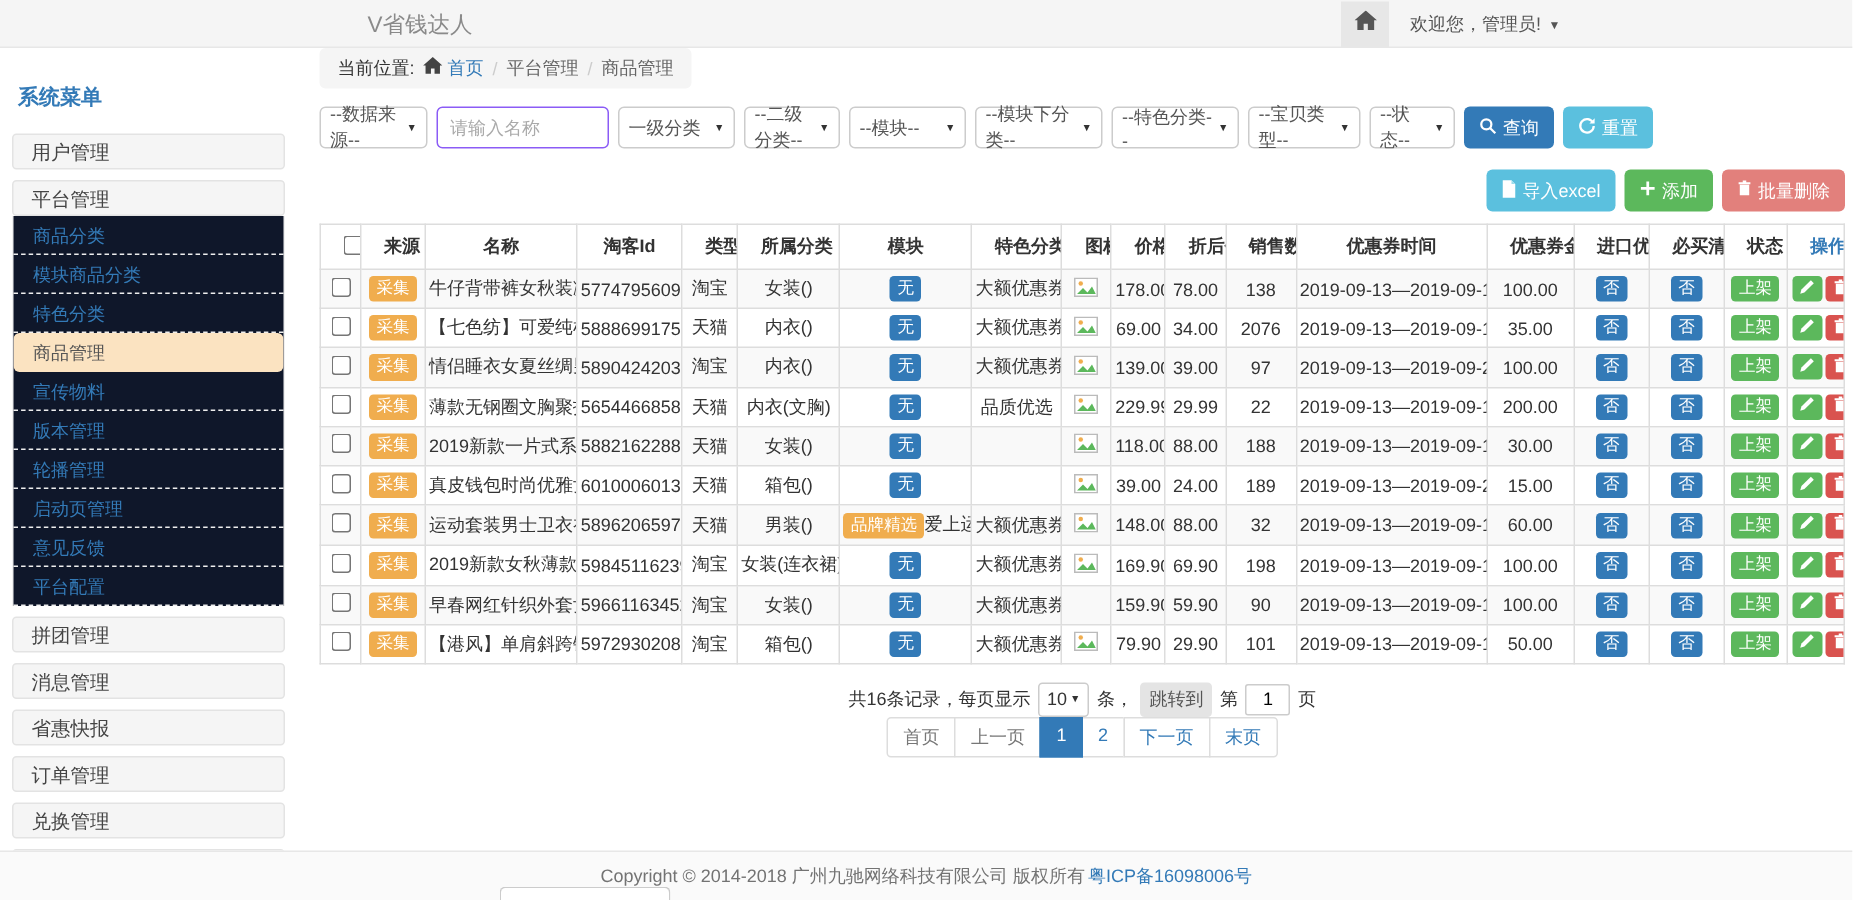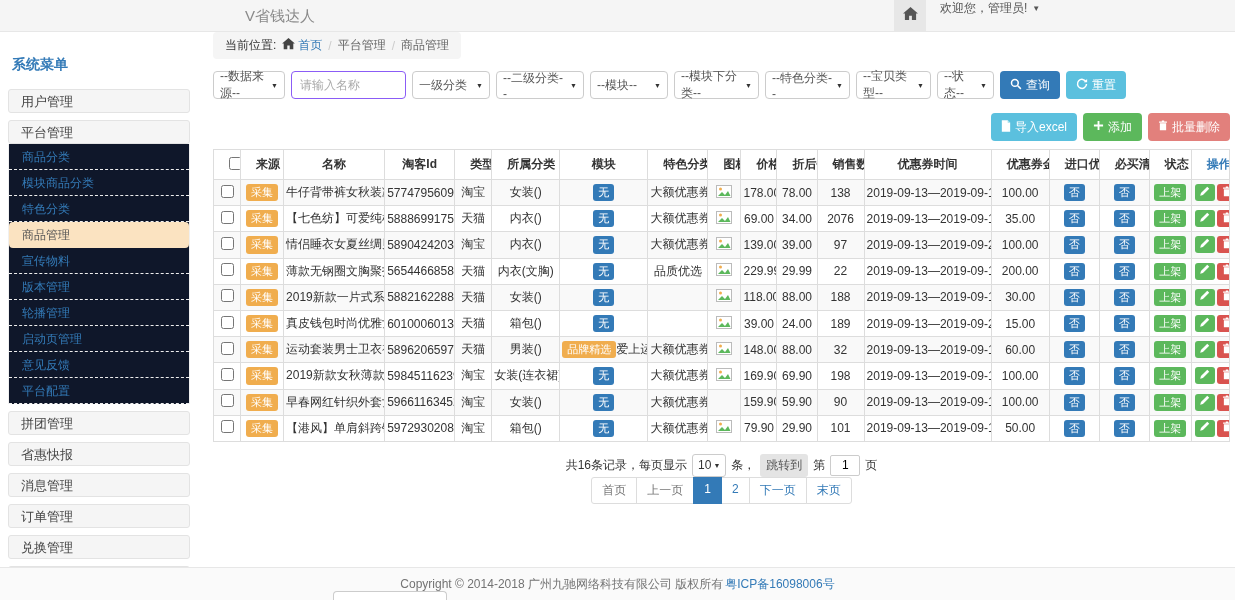--- a/index.html
+++ b/index.html
@@ -4,21 +4,21 @@
 <style>
   * { box-sizing: border-box; margin: 0; padding: 0; }
   html,body { width:1235px; height:600px; overflow:hidden; background:#fff;
     font-family:"Liberation Sans","DejaVu Sans",sans-serif; color:#333; }
   body { position:relative; }
 
   
   .topbar { position:absolute; left:0; top:0; width:1235px; height:32px;
     background:#f5f5f5; border-bottom:1px solid #e7e7e7; }
   .topbar-title { position:absolute; left:245px; top:7px; font-size:15px; color:#8a8a8a; }
-  .topbar-right { position:absolute; left:866px; top:0; height:32px; display:flex; align-items:flex-start;padding-left:28px; }
+  .topbar-right { position:absolute; left:866px; top:0; height:32px; display:flex; align-items:center;padding-left:28px; }
   .home-box { width:32px; height:31px; background:#e7e7e7; display:flex; align-items:center; justify-content:center; }
   .welcome { margin-left:14px; font-size:12px; color:#555; display:flex; align-items:center; gap:5px; }
   .caret { font-size:8px; color:#555; }
 
   
   .sidebar { position:absolute; left:8px; top:52px; width:182px; height:520px; overflow:hidden; }
   .side-title { font-size:14px; font-weight:bold; color:#337ab7; padding:4px 0 8px 4px; }
   .side-group { height:24px; line-height:24px; margin-top:7px; background:#f5f5f5;
     border:1px solid #e3e3e3; border-radius:3px; padding-left:12px; font-size:13px; color:#444; cursor:pointer; }
   .side-sub { background:#0f172a; border-left:1px solid #f0f0f0; border-right:1px solid #f0f0f0; }
@@ -123,22 +123,22 @@
         <div class="side-link">特色分类</div>
         <div class="side-link active">商品管理</div>
         <div class="side-link">宣传物料</div>
         <div class="side-link">版本管理</div>
         <div class="side-link">轮播管理</div>
         <div class="side-link">启动页管理</div>
         <div class="side-link">意见反馈</div>
         <div class="side-link">平台配置</div>
       </div>
       <div class="side-group">拼团管理</div>
+      <div class="side-group">消息管理</div>
       <div class="side-group">省惠快报</div>
-      <div class="side-group">消息管理</div>
       <div class="side-group">订单管理</div>
       <div class="side-group">兑换管理</div>
       <div class="side-group">统计管理</div>
     </div>
 </div>
 
 <div class="main">
 
   <div class="breadcrumb">
     <span>当前位置:</span>
@@ -160,21 +160,21 @@
 
     <div class="fselect" style="width: 72px;">
         <span>--数据来源--</span>
         <span class="caret">▼</span>
       </div>
       <input class="fname" placeholder="请输入名称" style="width: 115px;">
       <div class="fselect" style="width: 78px;">
         <span>一级分类</span>
         <span class="caret">▼</span>
       </div>
-      <div class="fselect" style="width: 88px;">
+      <div class="fselect" style="width: 64px;">
         <span>--二级分类--</span>
         <span class="caret">▼</span>
       </div>
       <div class="fselect" style="width: 78px;">
         <span>--模块--</span>
         <span class="caret">▼</span>
       </div>
       <div class="fselect" style="width: 85px;">
         <span>--模块下分类--</span>
         <span class="caret">▼</span>

